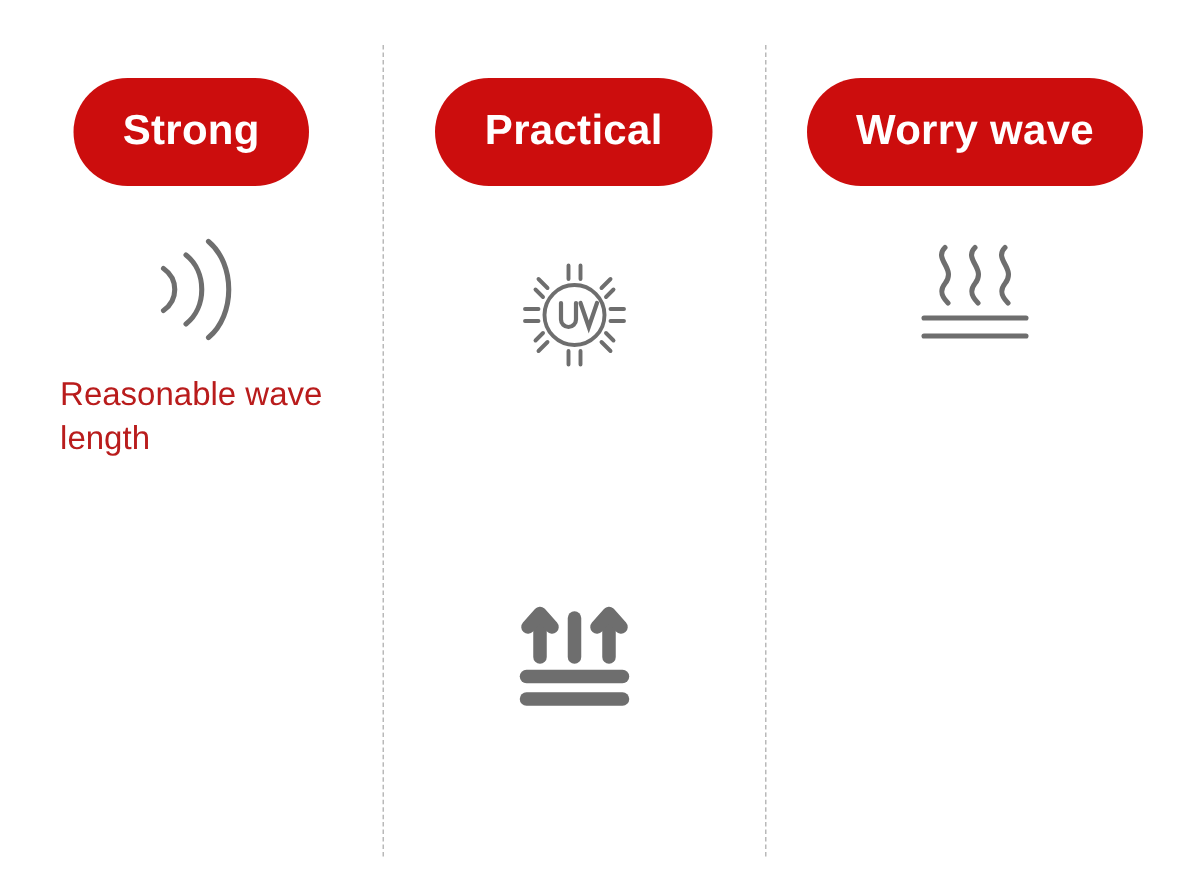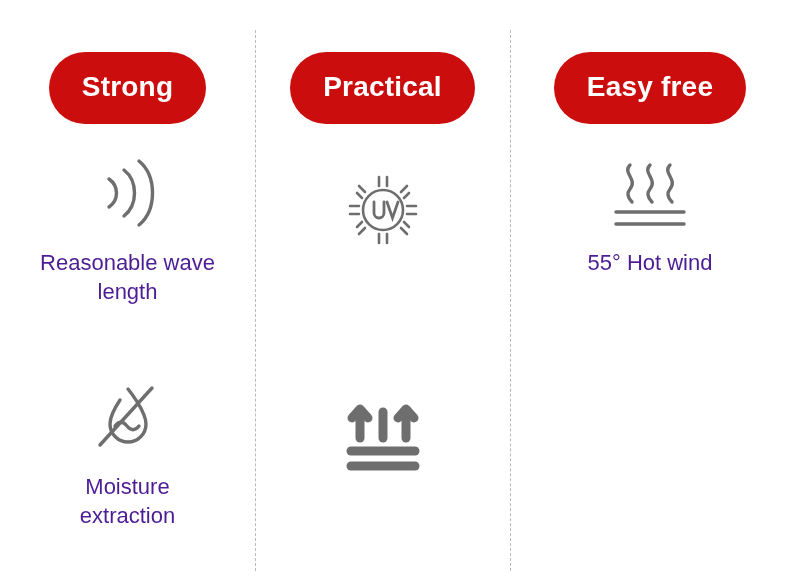--- a/index.html
+++ b/index.html
@@ -91,24 +91,23 @@
     width: 92px;
     height: 86px;
     display: flex;
     align-items: center;
     justify-content: center;
   }
   .icon-box svg { display: block; overflow: visible; }
 
   .caption {
     margin-top: 12px;
-    color: #4c1d95;
+    color: #b91c1c;
     font-size: 22px;
     line-height: 1.34;
-    text-align: center;
     max-width: 230px;
     white-space: pre-line;
     font-weight: 400;
   }
 
   
   .row-top    { height: 255px; }
   .row-bottom { height: 194px; }
 </style>
 </head>
@@ -132,31 +131,20 @@
           <svg width="62" height="76" viewBox="0 0 62 76" fill="none" stroke="#6e6e6e" stroke-width="3.4" stroke-linecap="round">
             <path d="M12 24 C22 31 22 45 12 52"></path>
             <path d="M27 15 C41 26 41 50 27 61"></path>
             <path d="M42 6 C60 21 60 55 42 70"></path>
           </svg>
         </div>
         <div class="caption">Reasonable wave
 length</div>
       </div>
 
-      <div class="feature row2 row-bottom">
-        <div class="icon-box">
-          <svg width="78" height="78" viewBox="0 0 78 78" fill="none" stroke="#6e6e6e" stroke-width="3.4" stroke-linecap="round" stroke-linejoin="round">
-            <path d="M39 11 C39 11 57 33 57 46 A18 18 0 0 1 21 46 C21 40 25 31 31 22"></path>
-            <path d="M26 48 C30 43 34 43 38 48 C42 53 46 53 50 48"></path>
-            <path d="M11 67 L63 10"></path>
-          </svg>
-        </div>
-        <div class="caption">Moisture
-extraction</div>
-      </div>
     </div>
 
     <div class="column col2">
 
       <div class="badge-row">
         <div class="badge">Practical</div>
       </div>
 
       <div class="feature row1 row-top">
         <div class="icon-box">
@@ -193,32 +181,31 @@
               <path d="M11 70 H75"></path>
             </g>
           </svg>
         </div>
       </div>
     </div>
 
     <div class="column col3">
 
       <div class="badge-row">
-        <div class="badge">Easy free</div>
+        <div class="badge">Worry wave</div>
       </div>
 
       <div class="feature row1 row-top">
         <div class="icon-box">
           <svg width="80" height="72" viewBox="0 0 80 72" fill="none" stroke="#6e6e6e" stroke-width="3.4" stroke-linecap="round">
             <path d="M20 8 C12 16 28 22 20 32 C16 37 18 41 22 45"></path>
             <path d="M40 8 C32 16 48 22 40 32 C36 37 38 41 42 45"></path>
             <path d="M60 8 C52 16 68 22 60 32 C56 37 58 41 62 45"></path>
             <path d="M6 55 H74"></path>
             <path d="M6 67 H74"></path>
           </svg>
         </div>
-        <div class="caption">55° Hot wind</div>
       </div>
 
     </div>
 
   </div>
 </div>
 
 </body></html>

